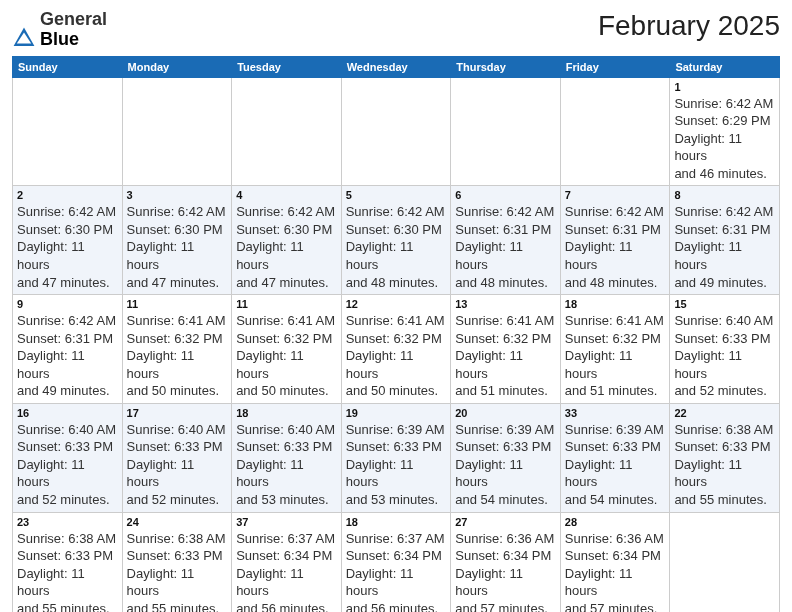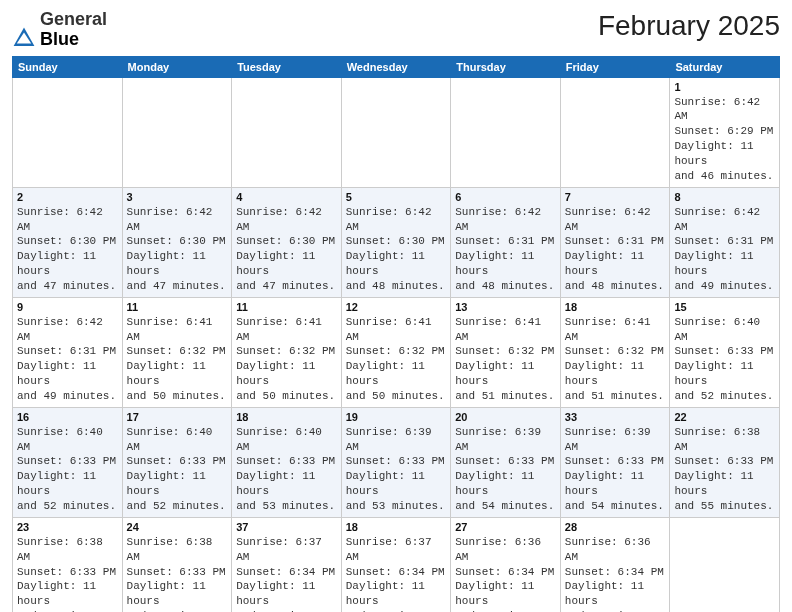--- a/index.html
+++ b/index.html
@@ -70,24 +70,23 @@
       width: calc(100%/7);
       height: 82px;
     }
     .day-num {
       font-size: 11px;
       font-weight: bold;
       margin-bottom: 2px;
       color: #111;
     }
     .day-info {
-      font-size: 11px;
+      font-size: 13px;
       color: #333;
       line-height: 1.35;
-      font-family: Liberation Mono, monospace;
     }
     .empty-cell {
       background: #f9f9f9;
     }
     .calendar tr:nth-child(even) td {
       background: #f0f4fa;
     }
     .calendar tr:nth-child(odd) td {
       background: #fff;
     }

